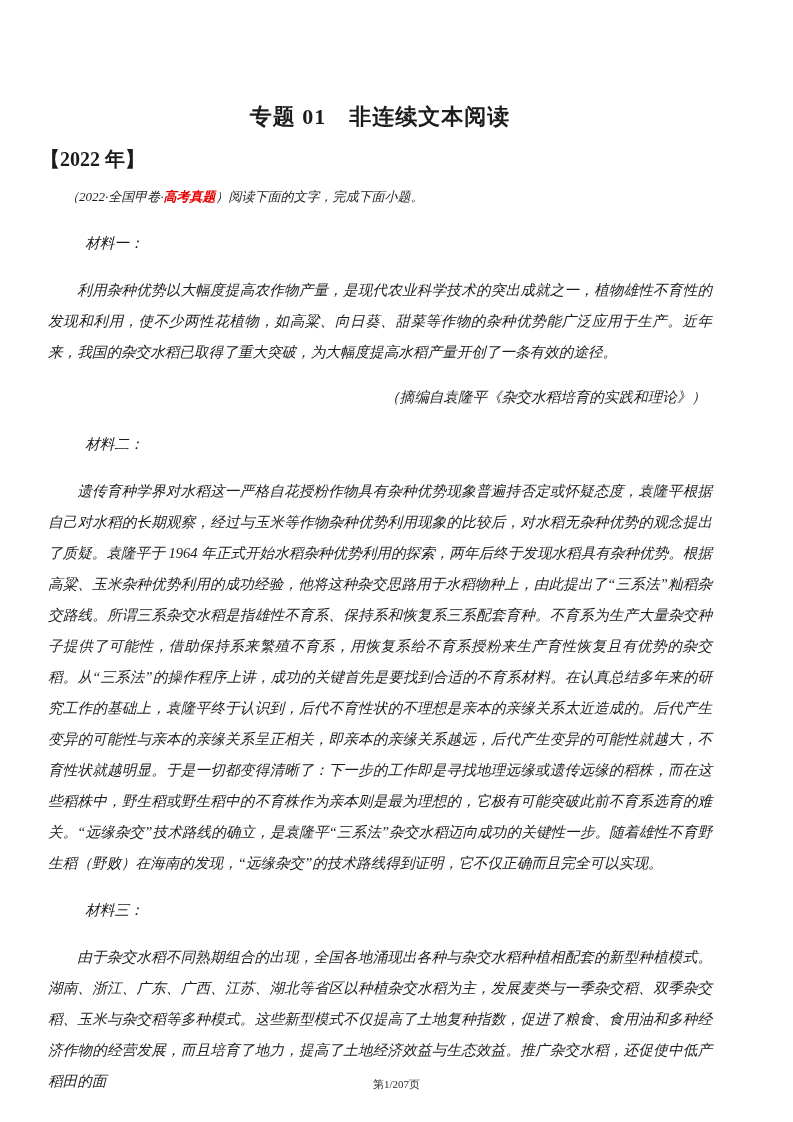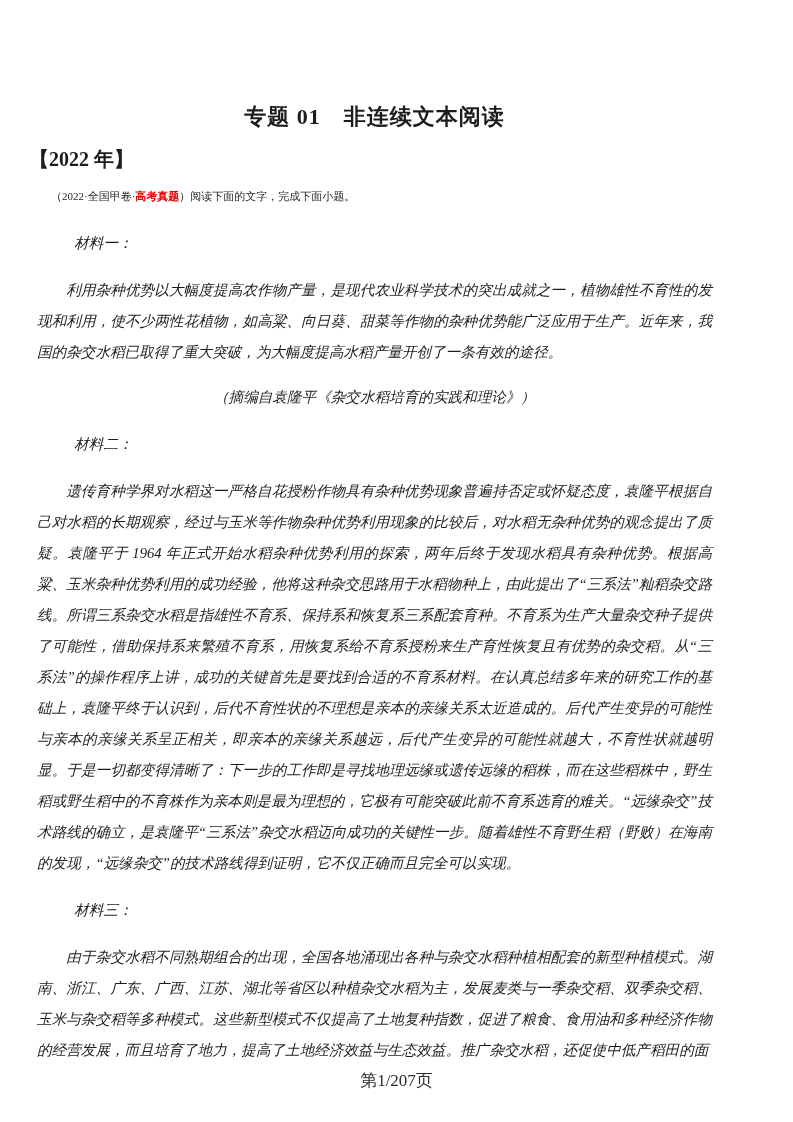--- a/index.html
+++ b/index.html
@@ -6,44 +6,45 @@
     margin: 0;
     padding: 0;
     background: #ffffff;
   }
   .page {
     position: relative;
     width: 793px;
     height: 1122px;
     background: #ffffff;
     box-sizing: border-box;
-    padding: 100px 73px 0 29px;
+    padding: 100px 73px 0 40px;
     overflow: hidden;
     font-family: "Liberation Serif", "DejaVu Serif", serif;
     color: #1c1c1c;
   }
   .doc-title {
     text-align: center;
     font-size: 22px;
     font-weight: bold;
     line-height: 34px;
     margin: 0 0 8px 0;
     letter-spacing: 1px;
   }
   .section-heading {
     font-size: 20px;
     font-weight: bold;
     line-height: 34px;
     margin: 6px 0 0 0;
   }
   .source-line {
-    font-size: 11px;
+    font-size: 13px;
     line-height: 31px;
     text-indent: 2em;
     margin-top: 5px;
+    font-style: italic;
   }
   .source-tag {
     color: #e60000;
     font-weight: bold;
   }
   .kai {
     font-style: italic; 
   }
   .material-label {
     font-size: 14.6px;
@@ -55,30 +56,30 @@
     font-size: 14.6px;
     line-height: 31px;
     text-indent: 2em;
     text-align: justify;
     text-justify: inter-ideograph;
     margin: 8px;
   }
   .attribution {
     font-size: 14.6px;
     line-height: 31px;
-    text-align: center;
+    text-align: right;
     margin: 14px;
   }
   .page-footer {
     position: absolute;
     left: 0;
     bottom: 30px;
     width: 100%;
     text-align: center;
-    font-size: 17px;
+    font-size: 11px;
     color: #2e2e2e;
     font-style: normal;
   }
 </style>
 </head>
 <body>
 
 <div class="page">
 
   <h1 class="doc-title">专题 01　非连续文本阅读</h1>

